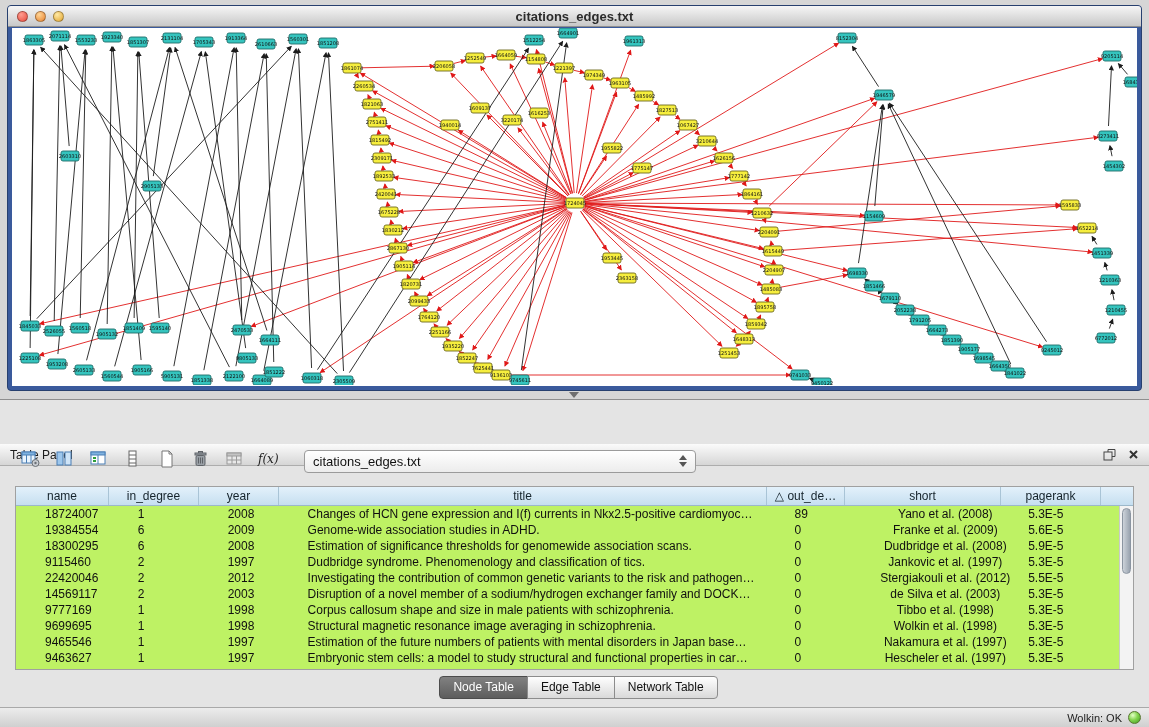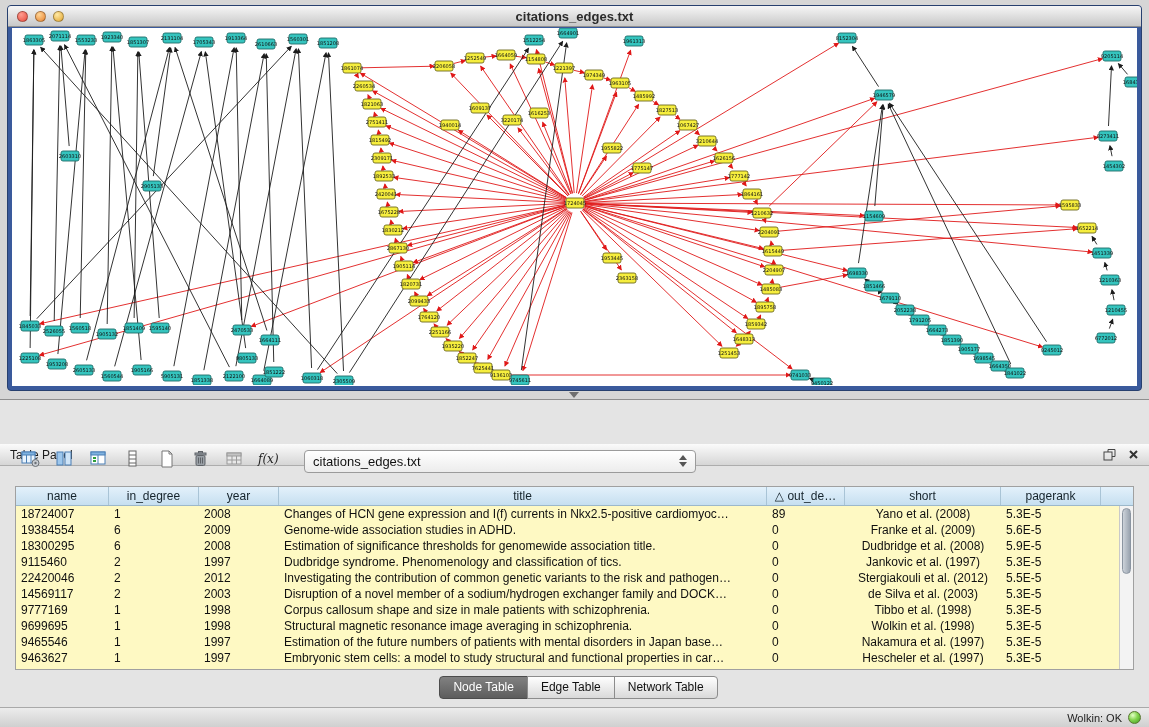--- a/index.html
+++ b/index.html
@@ -56,26 +56,26 @@
   .tbtn { width:26px; height:26px; display:flex; align-items:center; justify-content:center; }
   .combo { margin-left:14px; width:392px; height:23px;
            background:linear-gradient(#ffffff,#ececec); border:1px solid #9b9b9b; border-radius:4px;
            display:flex; align-items:center; padding:0 8px; font-size:13px; color:#111; }
   .combo .arr { margin-left:auto; display:flex; flex-direction:column; gap:2px; }
   .combo .arr b { display:block; width:0; height:0; border-left:4px solid transparent; border-right:4px solid transparent; }
   .combo .arr .up { border-bottom:5px solid #555; }
   .combo .arr .dn { border-top:5px solid #555; }
 
   .tablebox { position:absolute; left:15px; top:86px; width:1119px; height:184px;
-              background:#fef9c3; border:1px solid #a0a0a0; overflow:hidden; }
+              background:#bef264; border:1px solid #a0a0a0; overflow:hidden; }
   .thead { display:flex; height:19px; background:linear-gradient(#e3f1fb,#c6dff0);
            border-bottom:1px solid #9cb8ca; }
   .th { display:flex; align-items:center; justify-content:center; font-size:12px; color:#15232b;
         border-right:1px solid #a9c4d6; overflow:hidden; white-space:nowrap; }
-  .tr { display:flex; height:16px; align-items:center; }
+  .tr { display:flex; height:16px; align-items:center;padding-left:24px; }
   .td { font-size:12px; color:#101010; white-space:nowrap; overflow:hidden; padding:0 5px;
         display:flex; align-items:center; }
   .c0{width:93px;} .c1{width:90px;} .c2{width:80px;} .c3{width:488px;}
   .c4{width:78px;} .c5{width:156px;} .c6{width:100px;} .c7{flex:1; border-right:none;}
   .td.c5{ justify-content:center; }
 
   .vsb { position:absolute; right:0; top:19px; bottom:0; width:14px;
          background:#f3f3f3; border-left:1px solid #c9c9c9; }
   .vsb .thumb { position:absolute; left:2px; top:2px; width:9px; height:66px; border-radius:5px;
                 background:linear-gradient(90deg,#cdd3da,#99a3af); border:1px solid #8b95a1; }
@@ -882,21 +882,21 @@
           <div class="td c3">Genome-wide association studies in ADHD.</div>
           <div class="td c4">0</div>
           <div class="td c5">Franke et al. (2009)</div>
           <div class="td c6">5.6E-5</div>
           <div class="td c7"></div>
         </div>
         <div class="tr">
           <div class="td c0">18300295</div>
           <div class="td c1">6</div>
           <div class="td c2">2008</div>
-          <div class="td c3">Estimation of significance thresholds for genomewide association title.</div>
+          <div class="td c3">Estimation of significance thresholds for genomewide association scans.</div>
           <div class="td c4">0</div>
           <div class="td c5">Dudbridge et al. (2008)</div>
           <div class="td c6">5.9E-5</div>
           <div class="td c7"></div>
         </div>
         <div class="tr">
           <div class="td c0">9115460</div>
           <div class="td c1">2</div>
           <div class="td c2">1997</div>
           <div class="td c3">Dudbridge syndrome. Phenomenology and classification of tics.</div>

